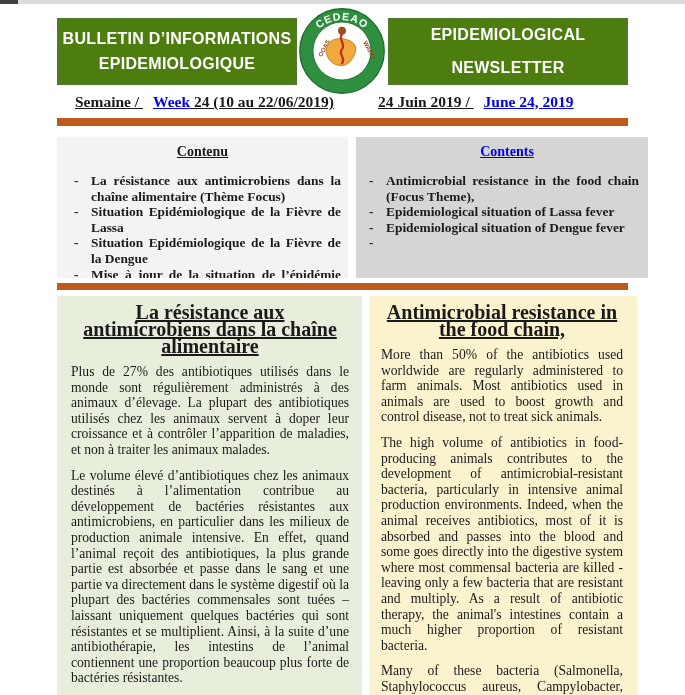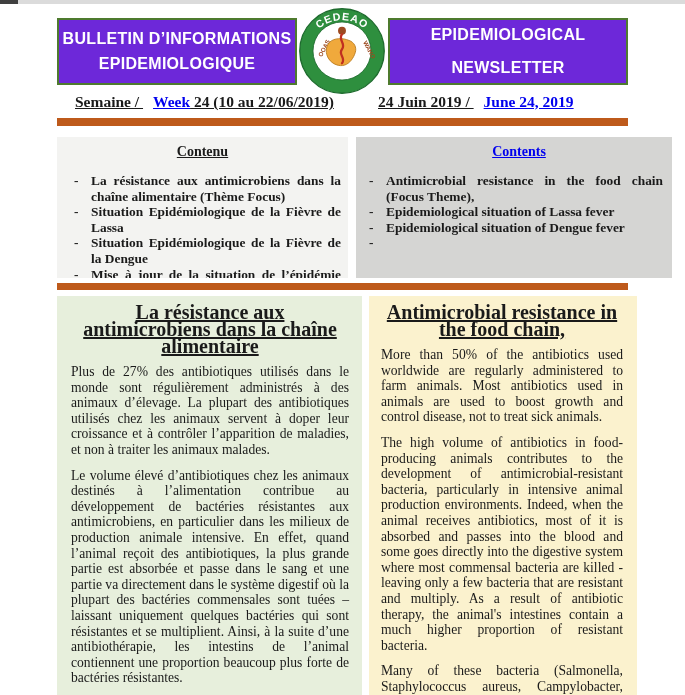--- a/index.html
+++ b/index.html
@@ -11,21 +11,21 @@
   }
   .abs{position:absolute;}
 
   
   .top-strip{left:0;top:0;width:685px;height:4px;background:#dbdbdb;}
   .top-strip-dark{left:0;top:0;width:18px;height:4px;background:#3f3f3f;}
 
   
   .hdr-box{
     top:18px;width:236px;height:63px;
-    background:#6d28d9;border:2px solid #4e7a2e;
+    background:#4d7c0f;border:2px solid #4e7a2e;
     color:#ffffff;font-family:"Liberation Sans", sans-serif;
     font-size:16px;font-weight:600;letter-spacing:.3px;
     display:flex;flex-direction:column;align-items:center;justify-content:center;
     line-height:1.55;text-align:center;
   }
   .hdr-box.left{left:57px;}
   .hdr-box.right{left:388px;gap:8px;}
 
   .logo{left:298px;top:7px;width:88px;height:88px;}
 
@@ -38,21 +38,21 @@
   .lnk{color:#0000ee;text-decoration:underline;margin-left:10px;}
 
   
   .bar{left:57px;width:571px;height:8px;background:#be5a1b;}
   .bar1{top:118px;}
   .bar2{top:283px;height:7px;}
 
   
   .contents-panel{top:137px;height:141px;overflow:hidden;}
   .contents-fr{left:57px;width:291px;background:#f3f3f1;}
-  .contents-en{left:356px;width:316px;background:#d5d5d3;}
+  .contents-en{left:356px;width:292px;background:#d5d5d3;}
   .contents-title{
     margin-top:7px;text-align:center;font-weight:bold;font-size:14px;
   }
   .contents-title .u{text-decoration:underline;}
   .clist{margin-top:13px;font-weight:bold;font-size:13.4px;line-height:15.6px;}
   .citem{display:flex;}
   .citem .dash{width:17px;flex:0 0 17px;text-align:left;padding-left:0;}
   .contents-fr .citem{padding-left:17px;padding-right:7px;}
   .contents-en .citem{padding-left:13px;padding-right:9px;}
   .citem .ctext{flex:1;text-align:justify;text-justify:inter-word;}

